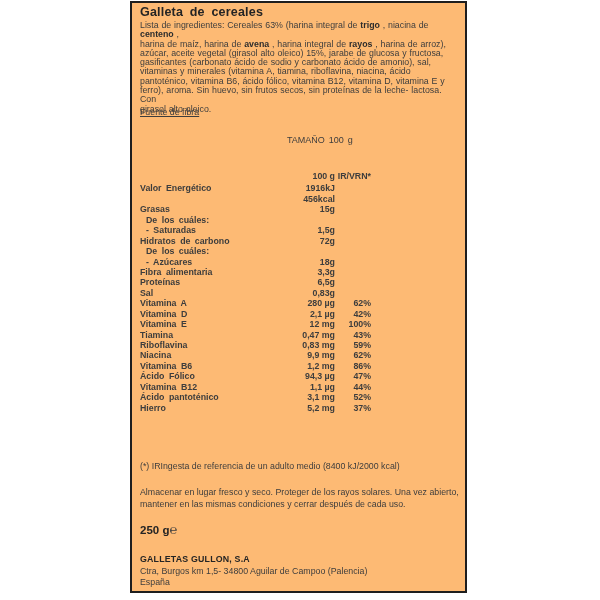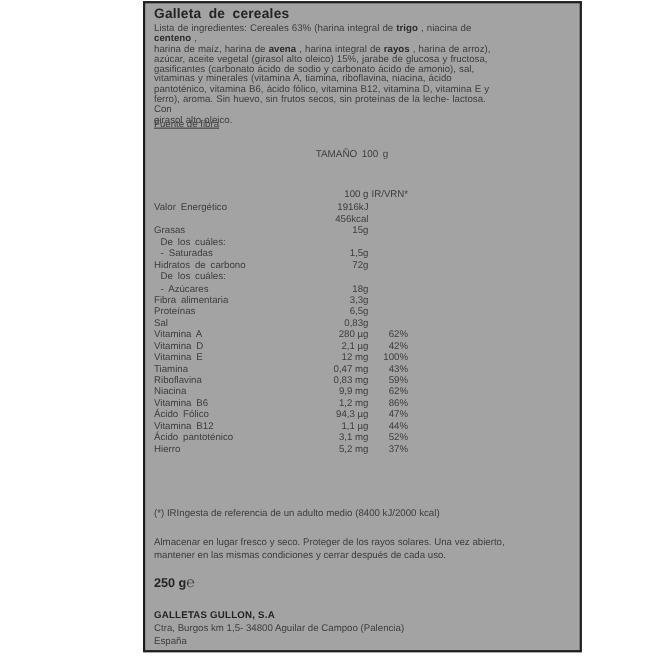--- a/index.html
+++ b/index.html
@@ -9,24 +9,24 @@
     height: 600px;
     background: #ffffff;
     font-family: "Liberation Sans", "DejaVu Sans", sans-serif;
     color: #3d3d3d;
     overflow: hidden;
   }
   .label-box {
     position: absolute;
     left: 130px;
     top: 1px;
-    width: 399px;
+    width: 337px;
     height: 592px;
     border: 2px solid #1e1e1e;
-    background: #a3a3a3;
+    background: #fdba74;
     box-sizing: border-box;
   }
   .abs { position: absolute; }
   .title {
     left: 8px; top: 2px;
     font-size: 12.5px;
     font-weight: bold;
     color: #242424;
     word-spacing: 3px;
     letter-spacing: 0.2px;
@@ -45,21 +45,21 @@
   }
   .serving {
     left: 155px; top: 132px;
     font-size: 9px;
     word-spacing: 1.5px;
   }
   .ntable {
     left: 8px; top: 168px; width: 245px;
     font-size: 8.8px;
   }
-  .nrow { position: relative; height: 10.45px; }
+  .nrow { position: relative; height: 10.45px; font-weight: bold; }
   .nrow.nhead { margin-bottom: 2px; }
   .nlabel {
     position: absolute; left: 0; top: 0;
     white-space: nowrap;
     word-spacing: 2px;
   }
   .nlabel.ind { left: 6px; }
   .namount {
     position: absolute; left: 0; top: 0; width: 195px;
     text-align: right;

